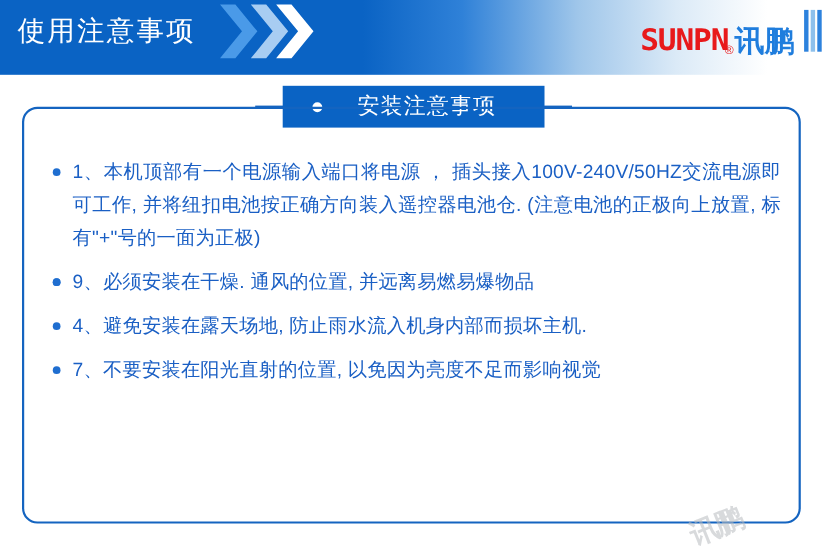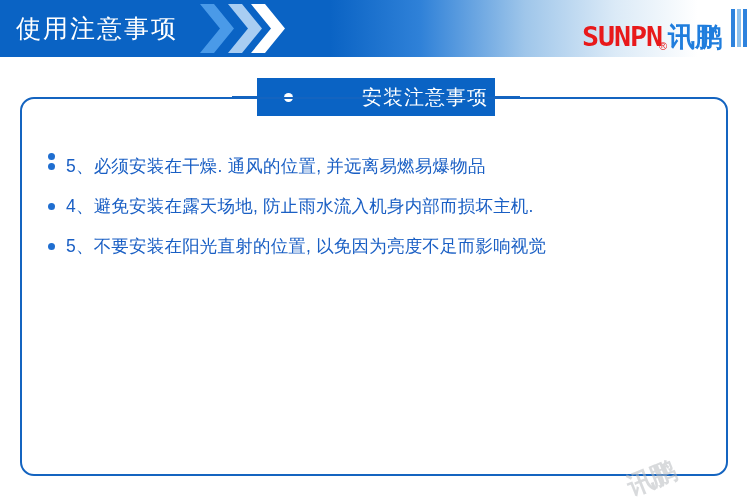--- a/index.html
+++ b/index.html
@@ -14,21 +14,21 @@
     font-family: "Liberation Sans", "DejaVu Sans", sans-serif;
     position: relative;
   }
 
   
   .header {
     position: absolute;
     left: 0;
     top: 0;
     width: 750px;
-    height: 57px;
+    height: 68px;
     background: linear-gradient(to right,
         #0a63c4 0%,
         #0a63c4 44%,
         #2f81d8 56%,
         #9fc6ea 70%,
         #dbeaf7 82%,
         #ffffff 93%,
         #ffffff 100%);
     overflow: hidden;
   }
@@ -138,21 +138,20 @@
   .title-rule-r { left: 494px; width: 26px; }
   .title-box {
     position: absolute;
     left: 257px;
     top: 0px;
     width: 238px;
     height: 38px;
     background: #0a63c4;
     display: flex;
     align-items: center;
-    gap: 37px;
   }
   .title-bullet {
     width: 9px;
     height: 9px;
     border-radius: 50%;
     background: #ffffff;
     margin-left: 27px;
     flex: none;
   }
   .title-text {
@@ -251,28 +250,32 @@
     <span class="title-text">安装注意事项</span>
   </div>
   <div class="title-rule title-rule-r"></div>
 </div>
 
 <div class="panel"></div>
 
 <div class="list">
   <div class="item">
     <span class="dot"></span>
-  </div>
-  <div class="item">
-    <span class="dot"></span>
-    <span>5、必须安装在干燥. 通风的位置, 并远离易燃易爆物品</span>
+    <span>1、本机顶部有一个电源输入端口将电源 ， 插头接入100V-240V/50HZ交流电源即可工作, 并将纽扣电池按正确方向装入遥控器电池仓. (注意电池的正极向上放置, 标有"+"号的一面为正极)</span>
+  </div>
+  <div class="item">
+    <span class="dot"></span>
+  </div>
+  <div class="item">
+    <span class="dot"></span>
+    <span>9、必须安装在干燥. 通风的位置, 并远离易燃易爆物品</span>
   </div>
   <div class="item">
     <span class="dot"></span>
     <span>4、避免安装在露天场地, 防止雨水流入机身内部而损坏主机.</span>
   </div>
   <div class="item">
     <span class="dot"></span>
-    <span>5、不要安装在阳光直射的位置, 以免因为亮度不足而影响视觉</span>
+    <span>7、不要安装在阳光直射的位置, 以免因为亮度不足而影响视觉</span>
   </div>
 </div>
 
 <div class="watermark">讯鹏</div>
 
 </body></html>

